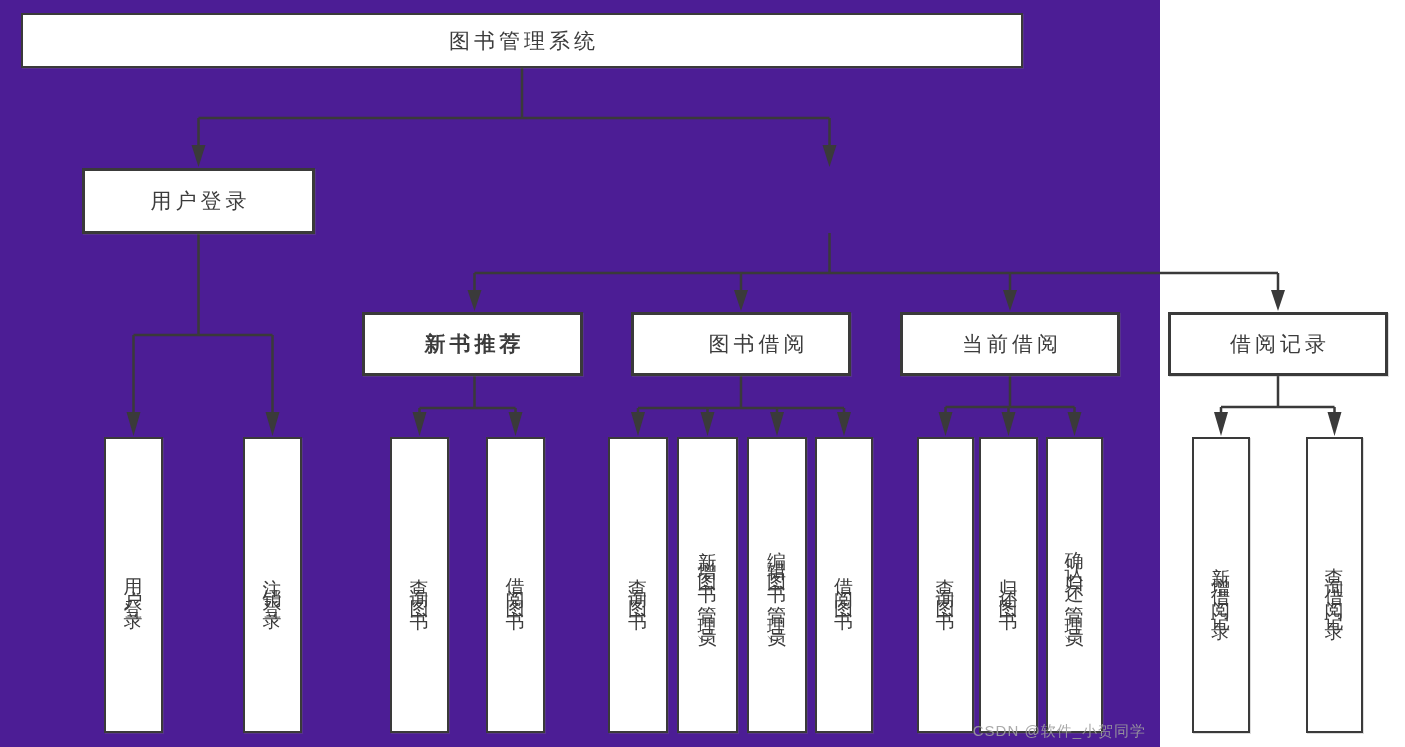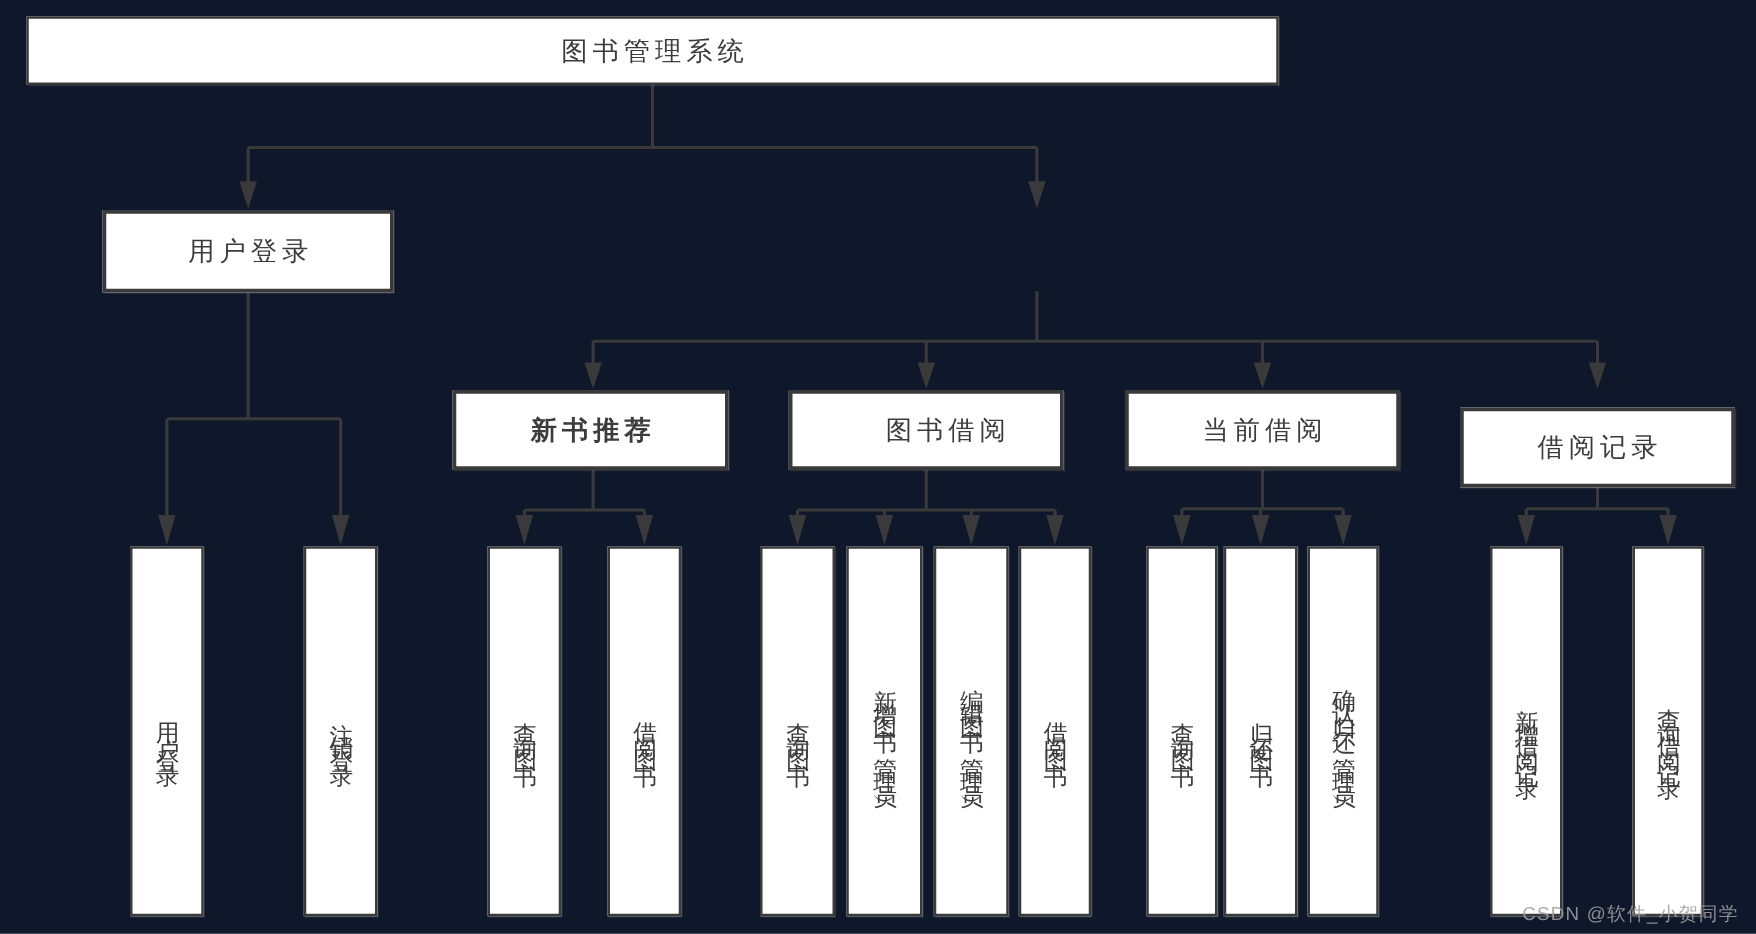--- a/index.html
+++ b/index.html
@@ -3,22 +3,22 @@
 <meta charset="utf-8">
 <style>
   * { margin: 0; padding: 0; box-sizing: border-box; }
   html, body { background: #ffffff; }
   body {
     font-family: "Liberation Sans", "DejaVu Sans", sans-serif;
     width: 1405px; height: 747px; overflow: hidden;
   }
   .canvas {
     position: relative;
-    width: 1405px; height: 747px;
-    background: #0f172a;
+    width: 1160px; height: 747px;
+    background: #4c1d95;
   }
   .connectors {
     position: absolute; left: 0; top: 0;
     width: 1405px; height: 747px;
   }
   .node {
     position: absolute;
     background: #ffffff;
     border: 3px solid #3a3a3a;
     display: flex; align-items: center; justify-content: center;
@@ -108,21 +108,21 @@
 
   <div class="node" style="left:362px; top:312px; width:221px; height:64px;font-weight:bold;">
     <span class="hlabel">新书推荐</span>
   </div>
   <div class="node" style="left:631px; top:312px; width:220px; height:64px;padding-left:31px;">
     <span class="hlabel">图书借阅</span>
   </div>
   <div class="node" style="left:900px; top:312px; width:220px; height:64px;">
     <span class="hlabel">当前借阅</span>
   </div>
-  <div class="node" style="left:1168px; top:312px; width:220px; height:64px;margin-top:14px;">
+  <div class="node" style="left:1168px; top:312px; width:220px; height:64px;">
     <span class="hlabel">借阅记录</span>
   </div>
 
   <div class="node leaf" style="left:104px; top:437px; width:59px; height:296px;">
     <span class="vlabel">用户登录</span>
   </div>
   <div class="node leaf" style="left:243px; top:437px; width:59px; height:296px;">
     <span class="vlabel">注销登录</span>
   </div>
   <div class="node leaf" style="left:390px; top:437px; width:59px; height:296px;">

